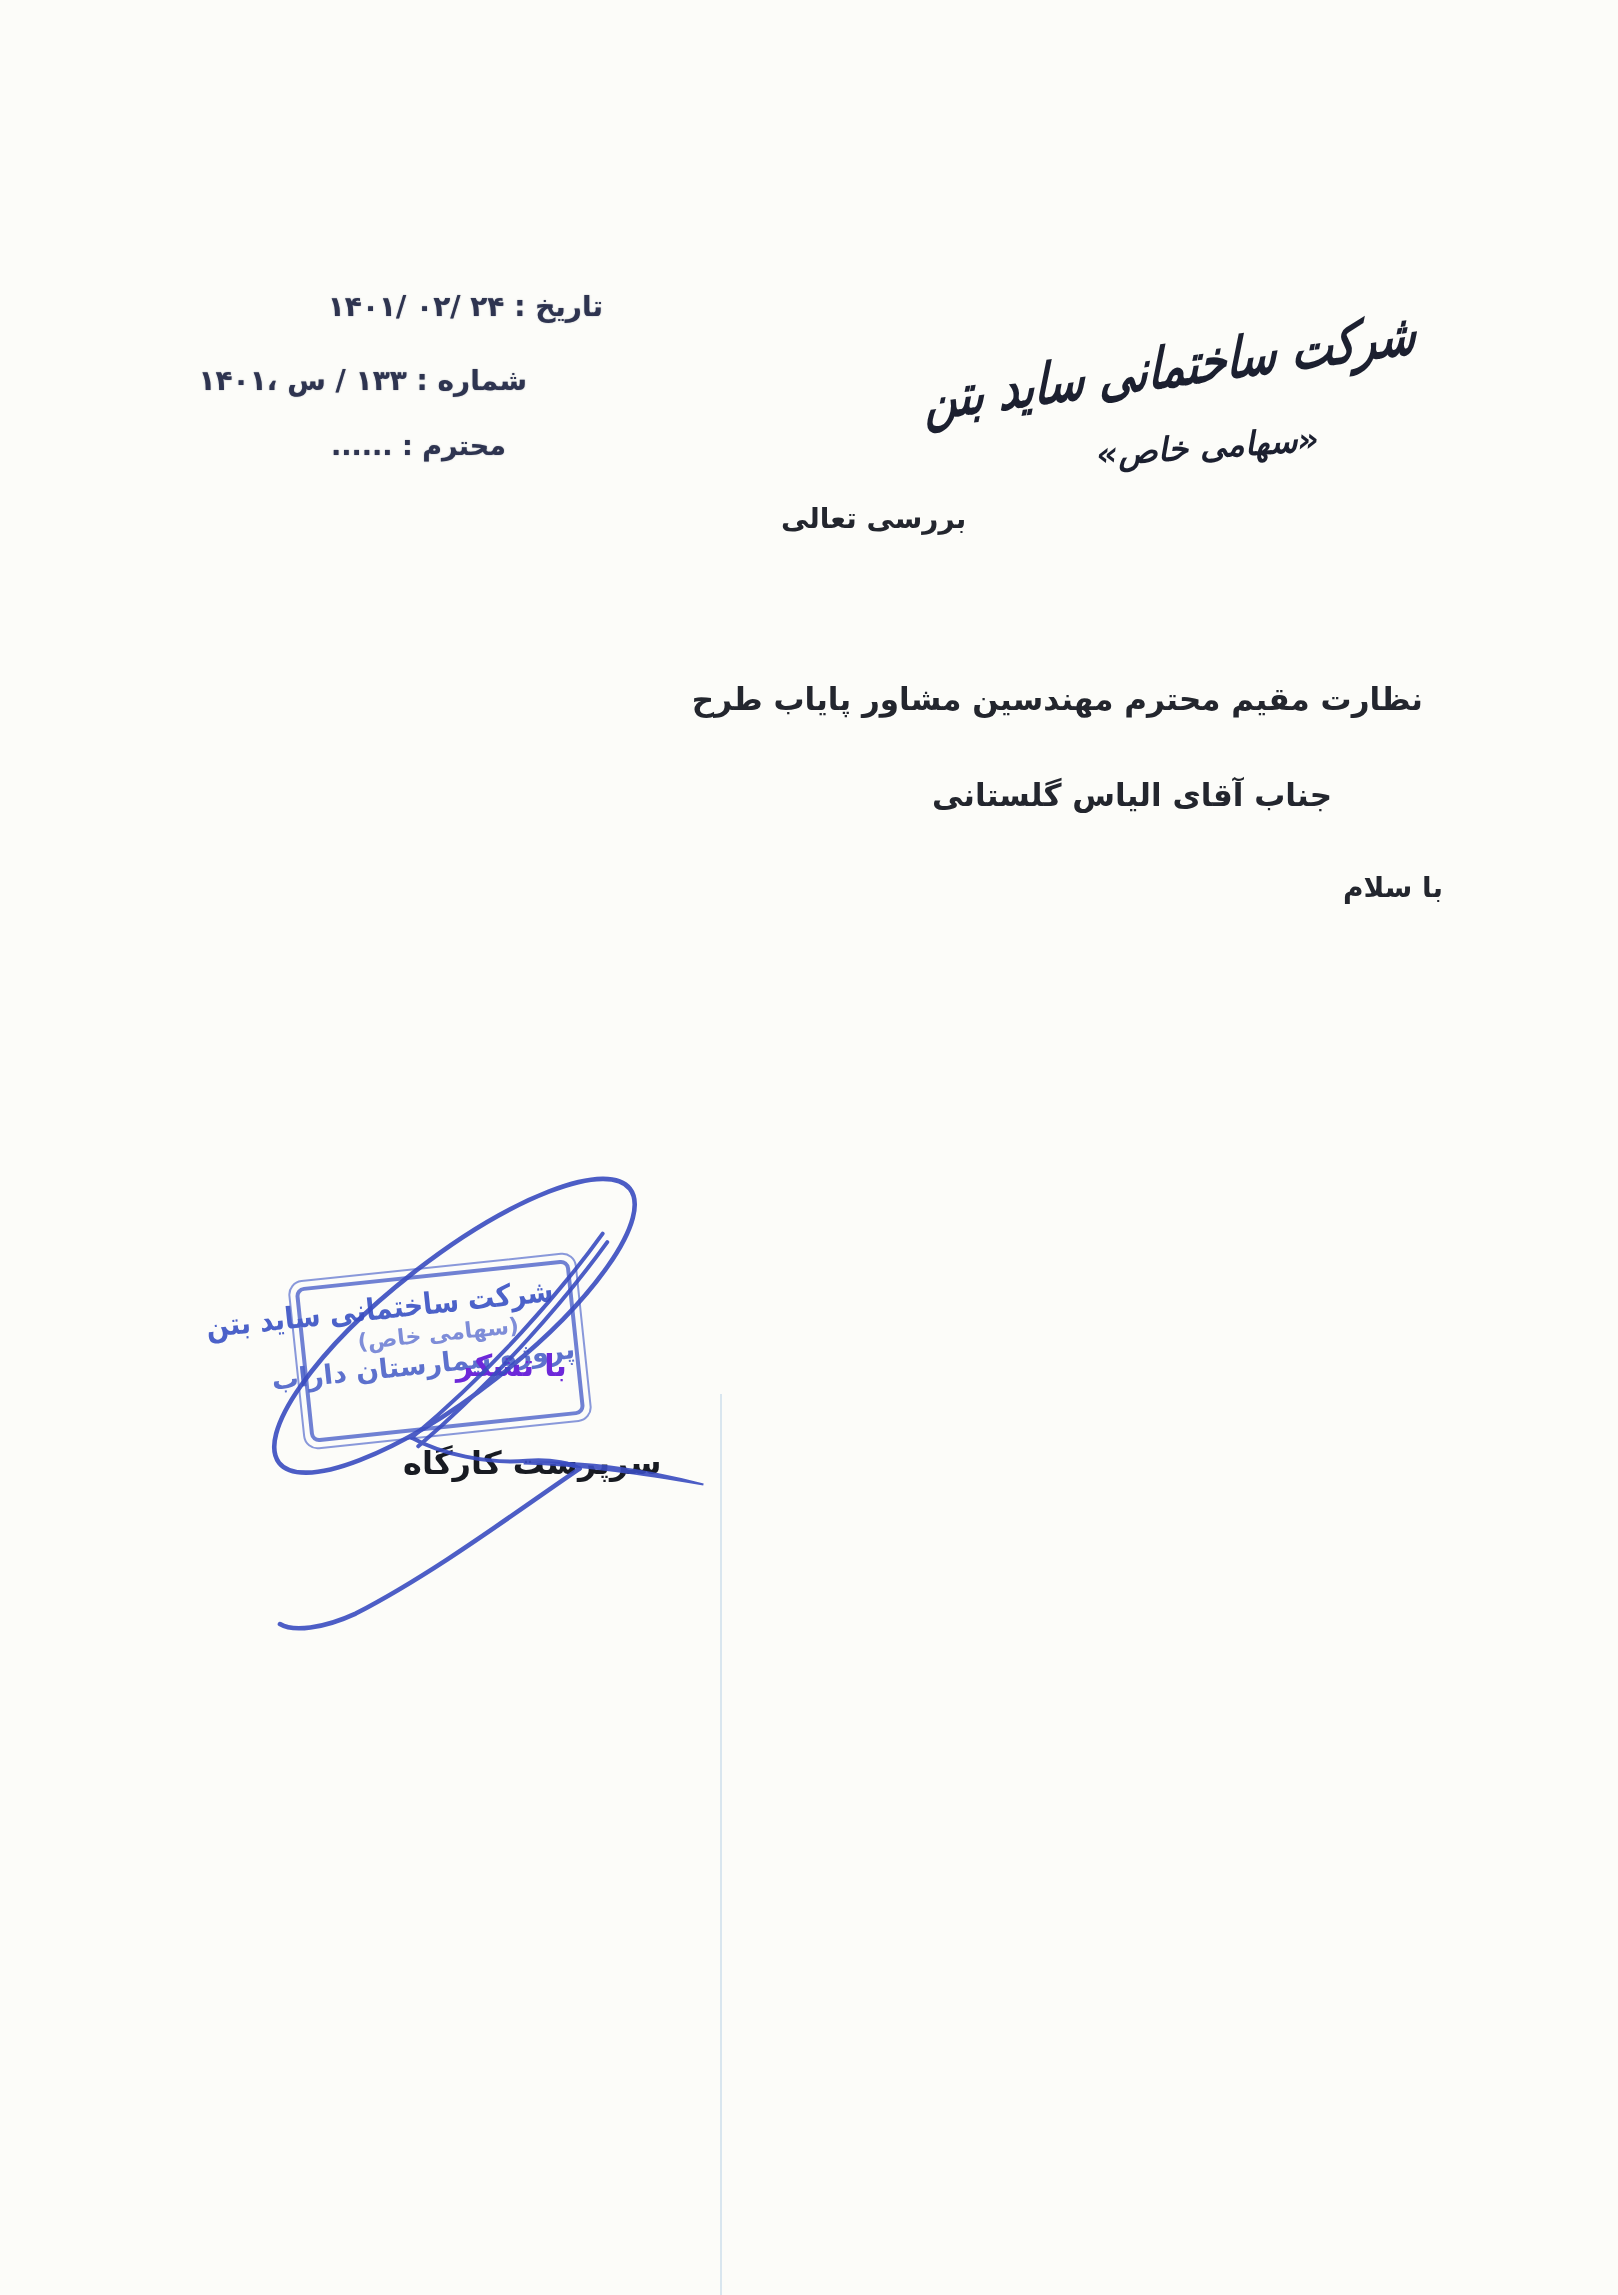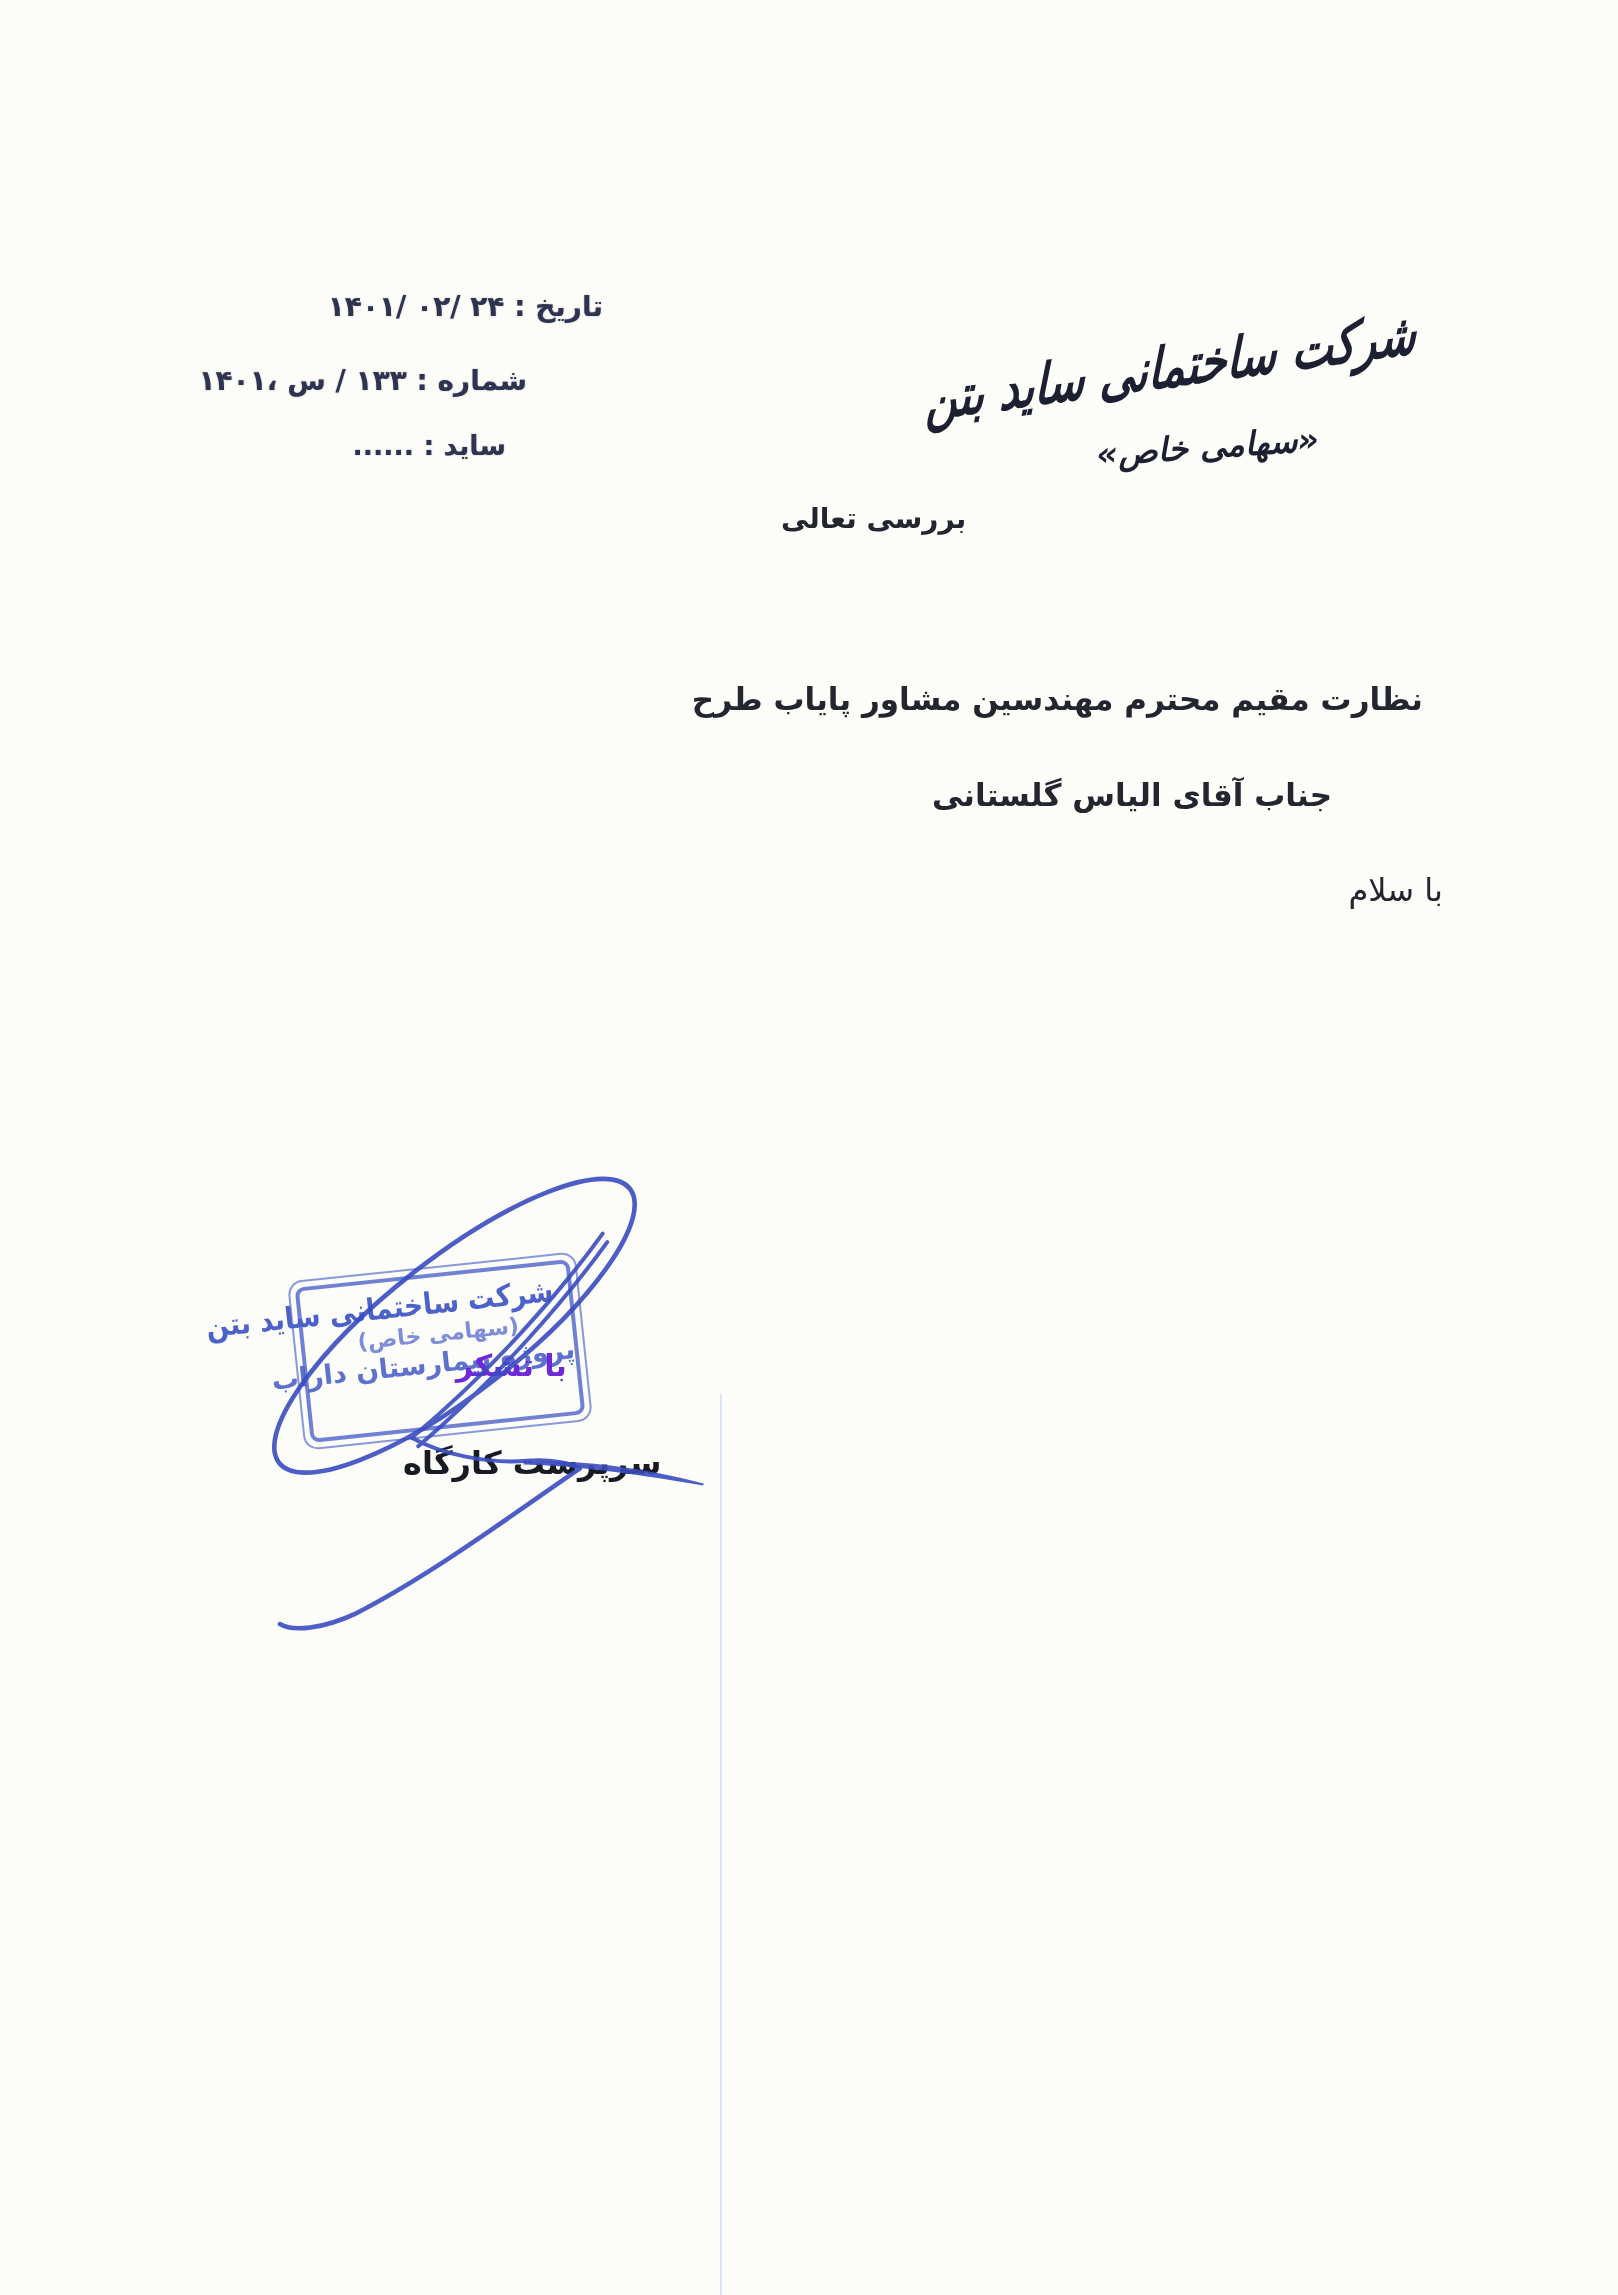--- a/index.html
+++ b/index.html
@@ -41,21 +41,21 @@
     font-weight:bold;
     font-style:italic;
     color:#1c2030;
     letter-spacing:-0.7px;
     transform:rotate(-4deg);
   }
 
   .basmala { font-size:28px; font-weight:bold; }
 
   .recipient { font-size:31px; font-weight:bold; }
-  .salutation { font-size:32px; font-weight:normal; }
+  .salutation { font-size:28px; font-weight:bold; }
 
   
   .body-line {
     position:absolute;
     right:176px; left:237px;
     font-size:30px;
     font-weight:bold;
     line-height:47px;
     white-space:nowrap;
   }
@@ -125,21 +125,21 @@
     z-index:1;
   }
 </style>
 </head>
 <body>
 
 <div class="page">
 
   <div class="abs lh-field" style="right:1016px; top:290px;">تاریخ : ۲۴ /۰۲ /۱۴۰۱</div>
   <div class="abs lh-field" style="right:1092px; top:364px;text-align:center;">شماره : ۱۳۳ / س ،۱۴۰۱</div>
-  <div class="abs lh-field" style="right:1113px; top:430px; font-size:27px;">ساید : ......</div>
+  <div class="abs lh-field" style="right:1113px; top:430px; font-size:27px;">محترم : ......</div>
 
   <div class="abs calligraphy" style="right:204px; top:300px;">شرکت ساختمانی ساید بتن</div>
   <div class="abs company-type" style="left:1066px; top:427px;">«سهامی خاص»</div>
 
   <div class="abs basmala" style="left:781px; top:502px;">بررسی تعالی</div>
 
   <div class="abs recipient" style="right:196px; top:681px;">نظارت مقیم محترم مهندسین مشاور پایاب طرح</div>
   <div class="abs recipient" style="right:287px; top:777px;">جناب آقای الیاس گلستانی</div>
   <div class="abs salutation" style="right:176px; top:871px;">با سلام</div>
 

